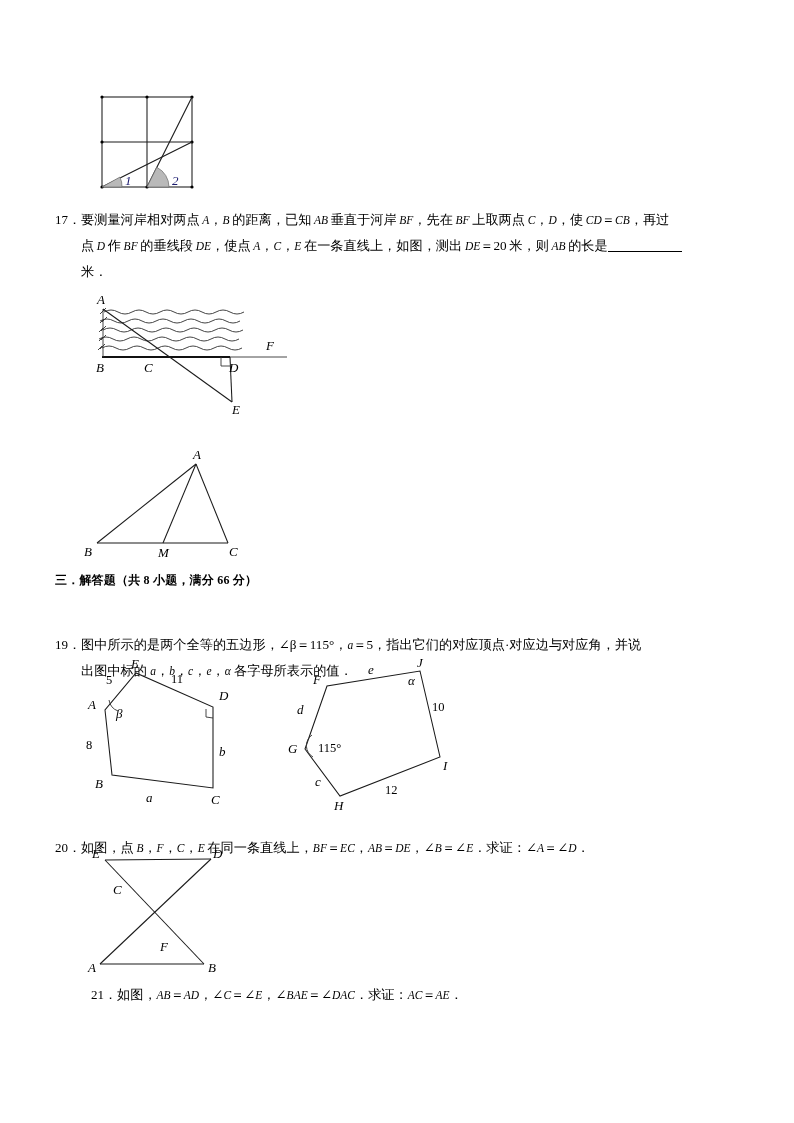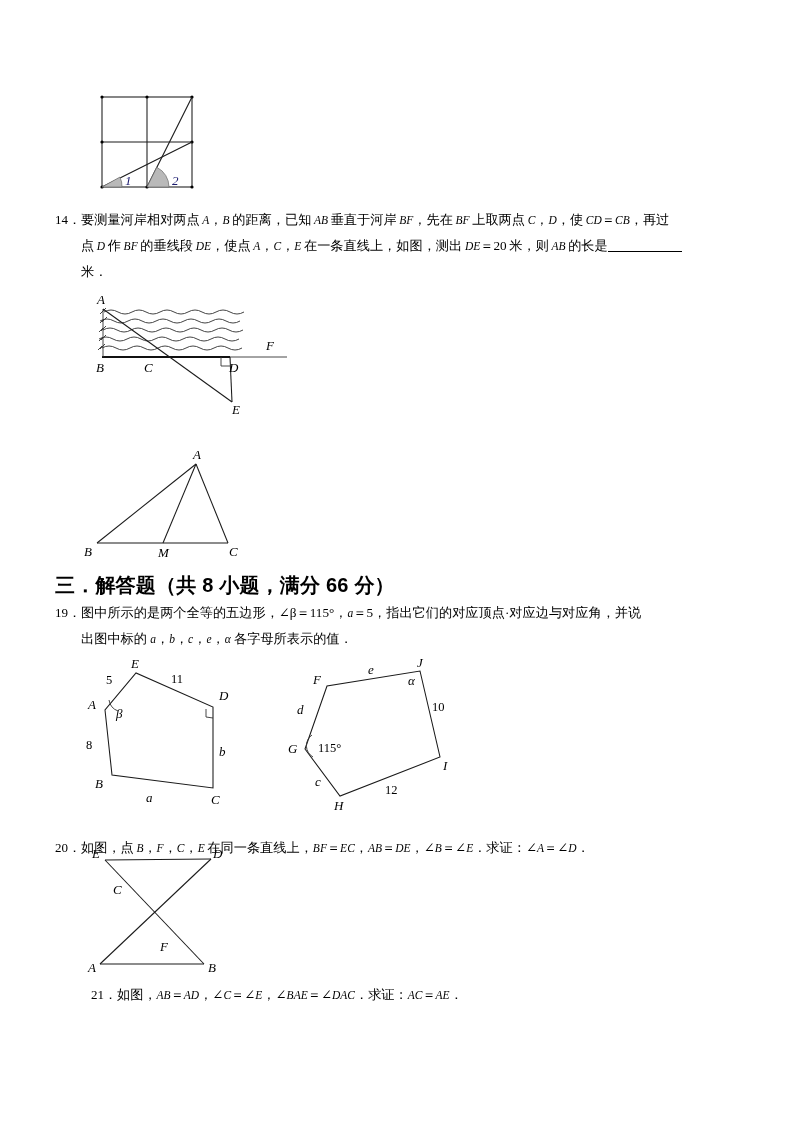--- a/index.html
+++ b/index.html
@@ -47,22 +47,22 @@
   }
   .indent {
     display: block;
     margin-left: 26px;
   }
 
   
   .section-head {
     position: absolute;
     font-weight: bold;
-    font-size: 20px;
-    font-family: Liberation Sans, sans-serif;
+    font-size: 12px;
+    font-family: Liberation Serif, serif;
     letter-spacing: 0.2px;
   }
 
   
   .figure {
     position: absolute;
   }
   svg { display: block; overflow: visible; }
   .lbl {
     font-family: "Liberation Serif", "DejaVu Serif", serif;
@@ -136,21 +136,21 @@
 
       <path d="M 6 95 L 26 95 A 20 20 0 0 0 23.9 85.1 Z" class="shade"></path>
 
       <path d="M 51 95 L 73 95 A 22 22 0 0 0 60.8 75.3 Z" class="shade"></path>
       <text class="anglenum" x="29" y="93">1</text>
       <text class="anglenum" x="76" y="93">2</text>
     </svg>
   </div>
 
   <div class="qblock" style="left:55px; top:207px; width:700px;">
-    <span class="qnum">14．</span><span>要测量河岸相对两点 <i class="ital">A</i>，<i class="ital">B</i> 的距离，已知 <i class="ital">AB</i> 垂直于河岸 <i class="ital">BF</i>，先在 <i class="ital">BF</i> 上取两点 <i class="ital">C</i>，<i class="ital">D</i>，使 <i class="ital">CD</i>＝<i class="ital">CB</i>，再过</span>
+    <span class="qnum">17．</span><span>要测量河岸相对两点 <i class="ital">A</i>，<i class="ital">B</i> 的距离，已知 <i class="ital">AB</i> 垂直于河岸 <i class="ital">BF</i>，先在 <i class="ital">BF</i> 上取两点 <i class="ital">C</i>，<i class="ital">D</i>，使 <i class="ital">CD</i>＝<i class="ital">CB</i>，再过</span>
     <span class="indent">点 <i class="ital">D</i> 作 <i class="ital">BF</i> 的垂线段 <i class="ital">DE</i>，使点 <i class="ital">A</i>，<i class="ital">C</i>，<i class="ital">E</i> 在一条直线上，如图，测出 <i class="ital">DE</i>＝20 米，则 <i class="ital">AB</i> 的长是<span class="blank-line"></span></span>
     <span class="indent">米．</span>
   </div>
 
   <div class="figure" style="left:82px; top:292px;">
     <svg width="230" height="125" viewBox="0 0 230 125">
 
       <g class="wave">
         <path d="M22 20 q7 -4 14 0 t14 0 t14 0 t14 0 t14 0 t14 0 t14 0 t14 0 t14 0 t14 0"></path>
         <path d="M18 29 q7 -4 14 0 t14 0 t14 0 t14 0 t14 0 t14 0 t14 0 t14 0 t14 0 t14 0"></path>
@@ -194,21 +194,21 @@
       <line x1="116" y1="16" x2="83" y2="95" class="stroke"></line>
       <text class="lbl" x="113" y="11">A</text>
       <text class="lbl" x="4" y="108">B</text>
       <text class="lbl" x="78" y="109">M</text>
       <text class="lbl" x="149" y="108">C</text>
     </svg>
   </div>
 
   <div class="section-head" style="left:55px; top:572px;">三．解答题（共 8 小题，满分 66 分）</div>
 
-  <div class="qblock" style="left:55px; top:600px; width:705px;">
+  <div class="qblock" style="left:55px; top:632px; width:705px;">
     <span class="qnum">19．</span><span>图中所示的是两个全等的五边形，∠β＝115°，<i class="ital">a</i>＝5，指出它们的对应顶点·对应边与对应角，并说</span>
     <span class="indent">出图中标的&nbsp;<i class="ital">a</i>，<i class="ital">b</i>，<i class="ital">c</i>，<i class="ital">e</i>，<i class="ital">α</i>&nbsp;各字母所表示的值．</span>
   </div>
 
   <div class="figure" style="left:78px; top:658px;">
     <svg width="180" height="160" viewBox="0 0 180 160">
       <polygon points="27,52 34,117 135,130 135,49 58,15" class="stroke"></polygon>
 
       <path d="M 31 42 A 14 14 0 0 0 40 53" class="stroke-thin"></path>
 

